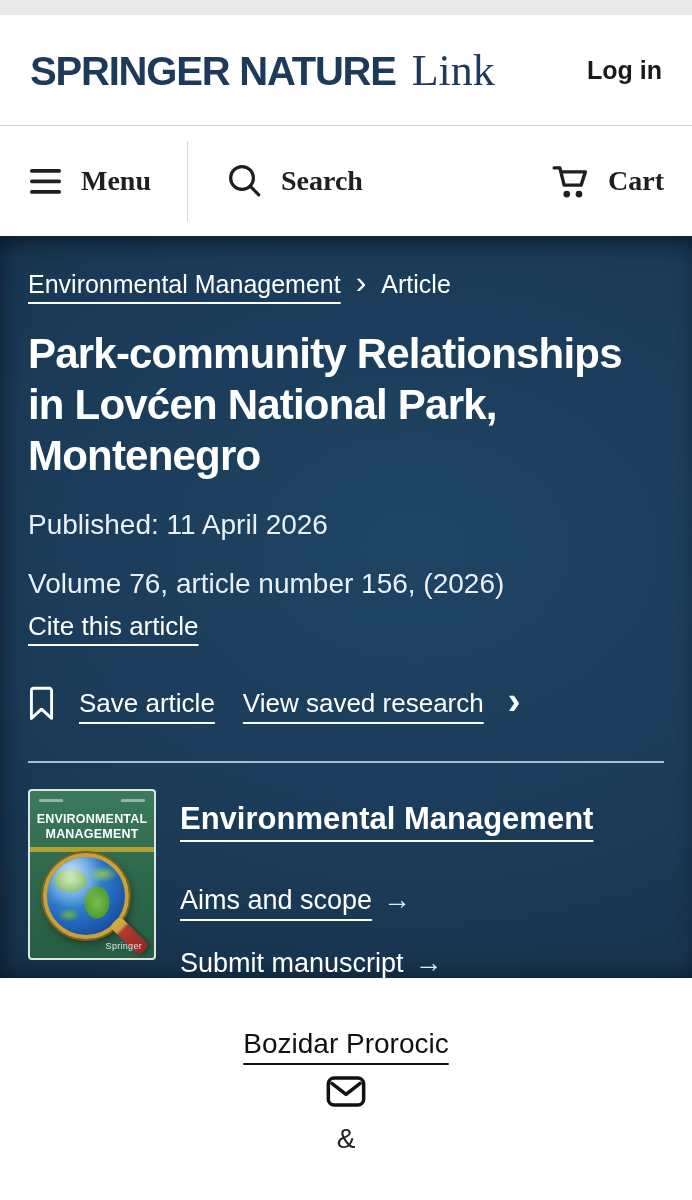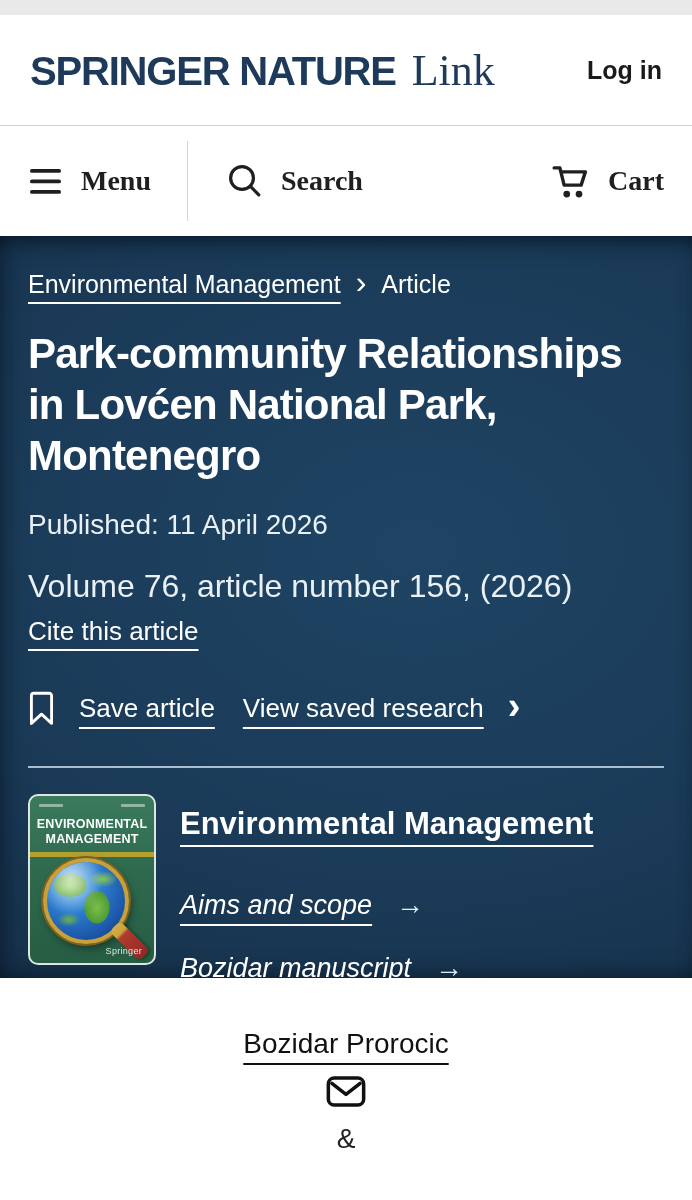--- a/index.html
+++ b/index.html
@@ -55,39 +55,39 @@
     color:#fff; cursor:pointer;
     text-decoration:underline; text-underline-offset:9px; text-decoration-thickness:1.5px;
   }
   .breadcrumb-sep { font-size:32px; line-height:0; position:relative; top:-3px; }
   .hero-title {
     margin-top:30px; max-width:645px;
     font-size:42px; font-weight:700; line-height:1.21; letter-spacing:-0.8px; color:#fff;
   }
   .hero-title span { display:block; }
   .pub-line { margin-top:28px; font-size:28px; color:#e9f0f6; }
-  .vol-line { margin-top:27px; font-size:32px; color:#e9f0f6; }
+  .vol-line { margin-top:27px; font-size:28px; color:#e9f0f6; }
   .cite-link {
     display:inline-block; margin-top:11px; font-size:26px; color:#fff; cursor:pointer;
     text-decoration:underline; text-underline-offset:9px; text-decoration-thickness:1.5px;
   }
   .save-row { margin-top:44px; display:flex; align-items:center; gap:24px; }
   .save-row a {
     font-size:26px; color:#fff; cursor:pointer;
     text-decoration:underline; text-underline-offset:10px; text-decoration-thickness:1.5px;
   }
   .view-saved { margin-left:4px; }
   .chev { font-size:38px; font-weight:700; line-height:0; position:relative; top:-3px; }
   .hero-divider { margin-top:40px; border:none; border-top:2px solid rgba(205,224,236,.8); }
 
   
   .journal-card { margin-top:26px; display:flex; gap:24px; }
   .cover {
     width:128px; height:171px; flex:0 0 auto; position:relative; overflow:hidden;
-    border-radius:10px; border:2px solid #dde6dd; cursor:pointer;
+    border-radius:4px; border:2px solid #dde6dd; cursor:pointer;
     background:linear-gradient(180deg,#3b7a5d 0%, #2e6a4e 45%, #265d44 100%);
   }
   .cover-topmeta { display:flex; justify-content:space-between; padding:8px 9px 0; }
   .meta-bar { width:24px; height:3px; background:rgba(255,255,255,.45); border-radius:1px; }
   .cover-title {
     margin-top:10px; text-align:center; color:#fff;
     font-size:12.5px; font-weight:700; line-height:1.2; letter-spacing:.2px;
   }
   .cover-band { margin-top:5px; height:5px; background:#b3a02f; }
   .globe-wrap { position:absolute; top:62px; left:13px; }
@@ -121,21 +121,21 @@
     display:flex; justify-content:space-between; align-items:flex-end;
   }
   .botmeta-bars .meta-bar { margin-top:3px; width:30px; height:2.5px; }
   .cover-publisher { font-size:9px; color:rgba(255,255,255,.85); letter-spacing:.3px; }
 
   .journal-links { padding-top:12px; }
   .journal-link {
     display:inline-block; font-size:31px; font-weight:700; color:#fff; cursor:pointer;
     text-decoration:underline; text-underline-offset:11px; text-decoration-thickness:2px;
   }
-  .jrow { display:flex; align-items:center; gap:24px;font-style:italic; }
+  .jrow { display:flex; align-items:center; gap:11px; }
   .jrow-aims { margin-top:47px; }
   .jrow-submit { margin-top:31px; }
   .jrow a {
     font-size:27px; color:#fff; cursor:pointer;
     text-decoration:underline; text-underline-offset:10px; text-decoration-thickness:1.5px;
   }
   .arrow-glyph { font-size:28px; color:#dceef7; }
 
   
   .authors-section { background:#fff; height:237px; padding:50px 28px 0; position:relative; }
@@ -252,21 +252,21 @@
         </div>
       </div>
 
       <div class="journal-links">
         <a class="journal-link">Environmental Management</a>
         <div class="jrow jrow-aims">
           <a>Aims and scope</a>
           <span class="arrow-glyph">→</span>
         </div>
         <div class="jrow jrow-submit">
-          <a>Bozidar manuscript</a>
+          <a>Submit manuscript</a>
           <span class="arrow-glyph">→</span>
         </div>
       </div>
     </div>
   </section>
 
   <section class="authors-section">
     <div class="authors">
       <a>Bozidar Prorocic</a>
       <button class="envelope-btn">

